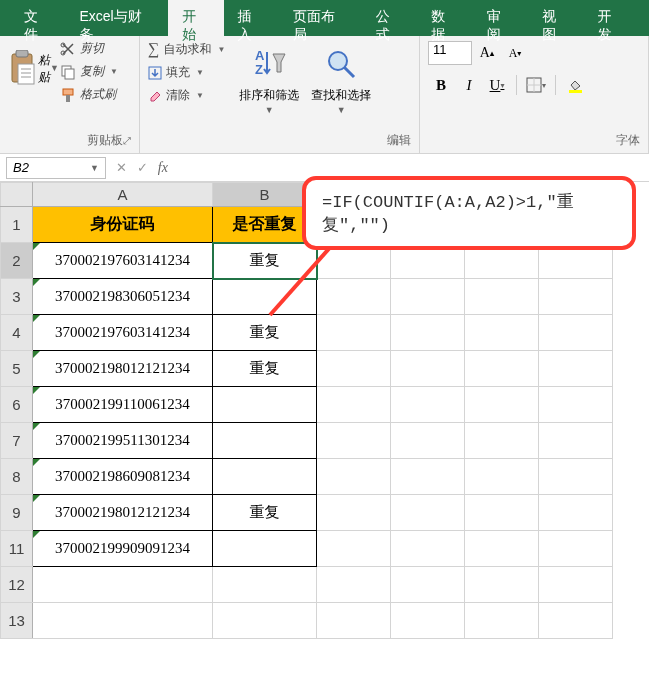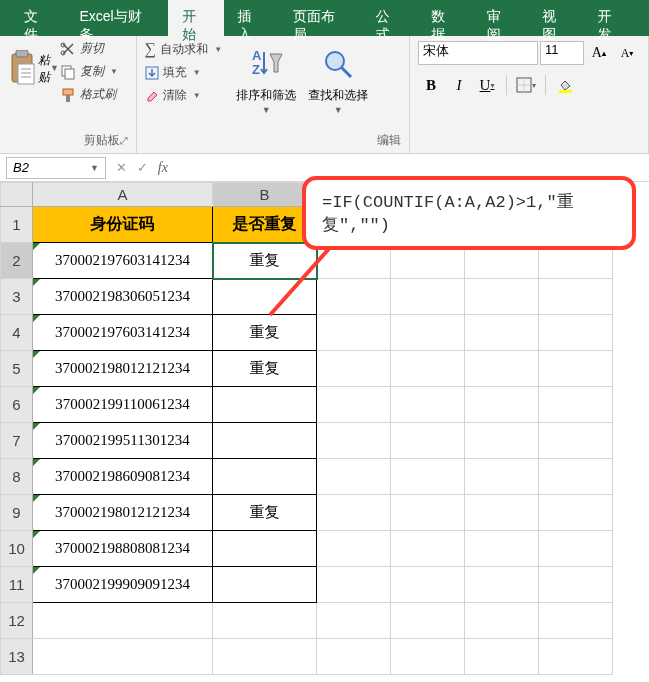--- a/index.html
+++ b/index.html
@@ -182,21 +182,20 @@
     </div>
     <div class="ribbon-group-label">
         <span>编辑</span>
       </div>
   </div>
 
   <div class="ribbon-group" style="flex:1">
     <div class="ribbon-group-body">
       <div class="font-group-body">
         <div class="font-row">
-          <div class="font-select font-name"><span>宋体</span></div>
           <div class="font-select font-size"><span>11</span></div>
           <div class="font-btn" style="font-size:14px">A<sup style="font-size:9px">▴</sup></div>
           <div class="font-btn" style="font-size:12px">A<sup style="font-size:8px">▾</sup></div>
         </div>
         <div class="font-row">
           <div class="font-btn bold">B</div>
           <div class="font-btn italic">I</div>
           <div class="font-btn underline">
               <span>U</span>
               <span style="font-size:8px;color:#666">▾</span>
@@ -213,20 +212,23 @@
           <div style="width:1px;height:20px;background:#ccc;margin:0 4px"></div>
           <div class="font-btn">
             <svg width="16" height="16">
                 <path d="M4 8 L8 4 L13 9 L8 13 Z" fill="#ddd" stroke="#555"></path>
                 <rect x="2" y="13" width="13" height="3" fill="#ffff00"></rect>
               </svg>
           </div>
         </div>
       </div>
     </div>
+    <div class="ribbon-group-label">
+        <span>字体</span>
+      </div>
   </div>
 </div>
 
 <div class="namebar">
   <div class="namebox">
     <span>B2</span>
     <span class="nb-dd">▼</span>
   </div>
   <div class="fx-btns">
     <span>✕</span>
@@ -338,29 +340,20 @@
   <tr>
     <th class="row-hdr">9</th>
     <td class="cell data-a bordered"><span class="tri"></span><span>370002198012121234</span></td>
     <td class="cell data-b bordered">重复</td>
     <td class="cell"></td>
           <td class="cell"></td>
           <td class="cell"></td>
           <td class="cell"></td>
   </tr>
   <tr>
-    <th class="row-hdr">10</th>
-    <td class="cell data-a bordered"><span class="tri"></span><span>370002198808081234</span></td>
-    <td class="cell data-b bordered"></td>
-    <td class="cell"></td>
-          <td class="cell"></td>
-          <td class="cell"></td>
-          <td class="cell"></td>
-  </tr>
-  <tr>
     <th class="row-hdr">11</th>
     <td class="cell data-a bordered"><span class="tri"></span><span>370002199909091234</span></td>
     <td class="cell data-b bordered"></td>
     <td class="cell"></td>
           <td class="cell"></td>
           <td class="cell"></td>
           <td class="cell"></td>
   </tr>
   <tr>
     <th class="row-hdr">12</th>

